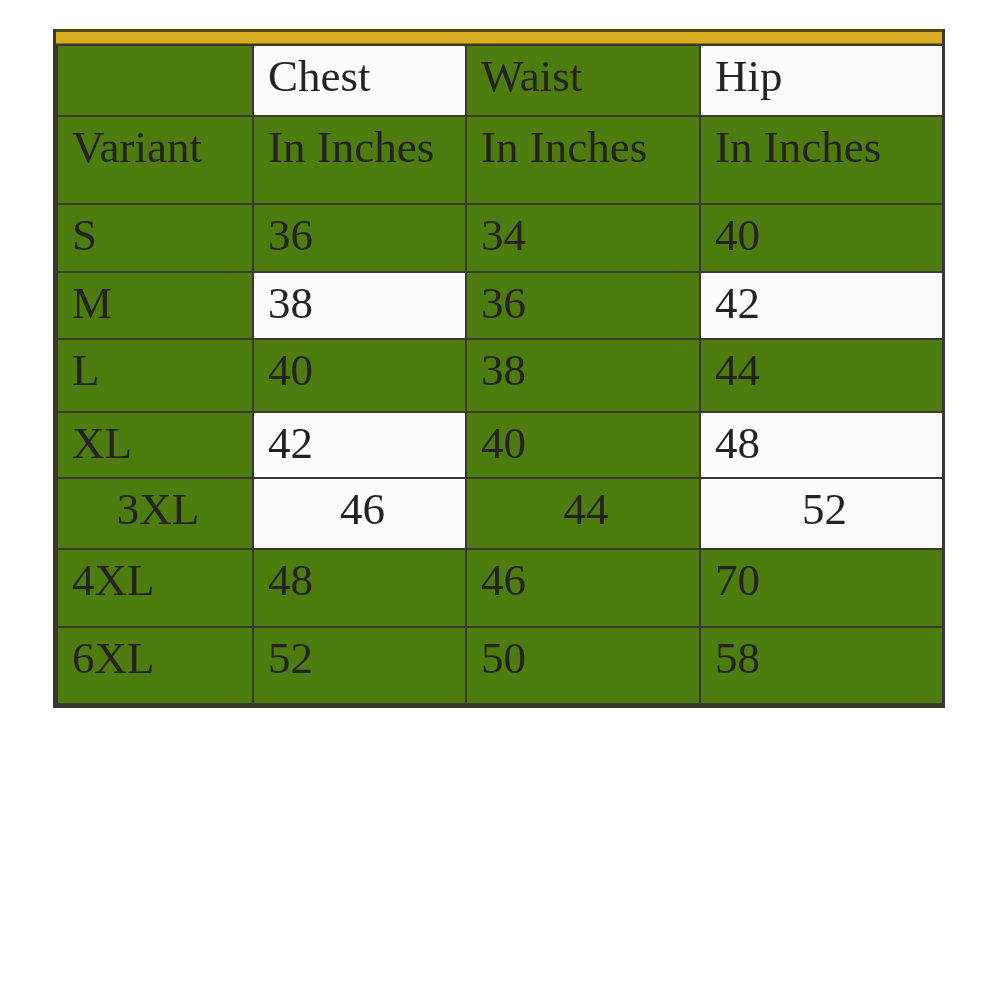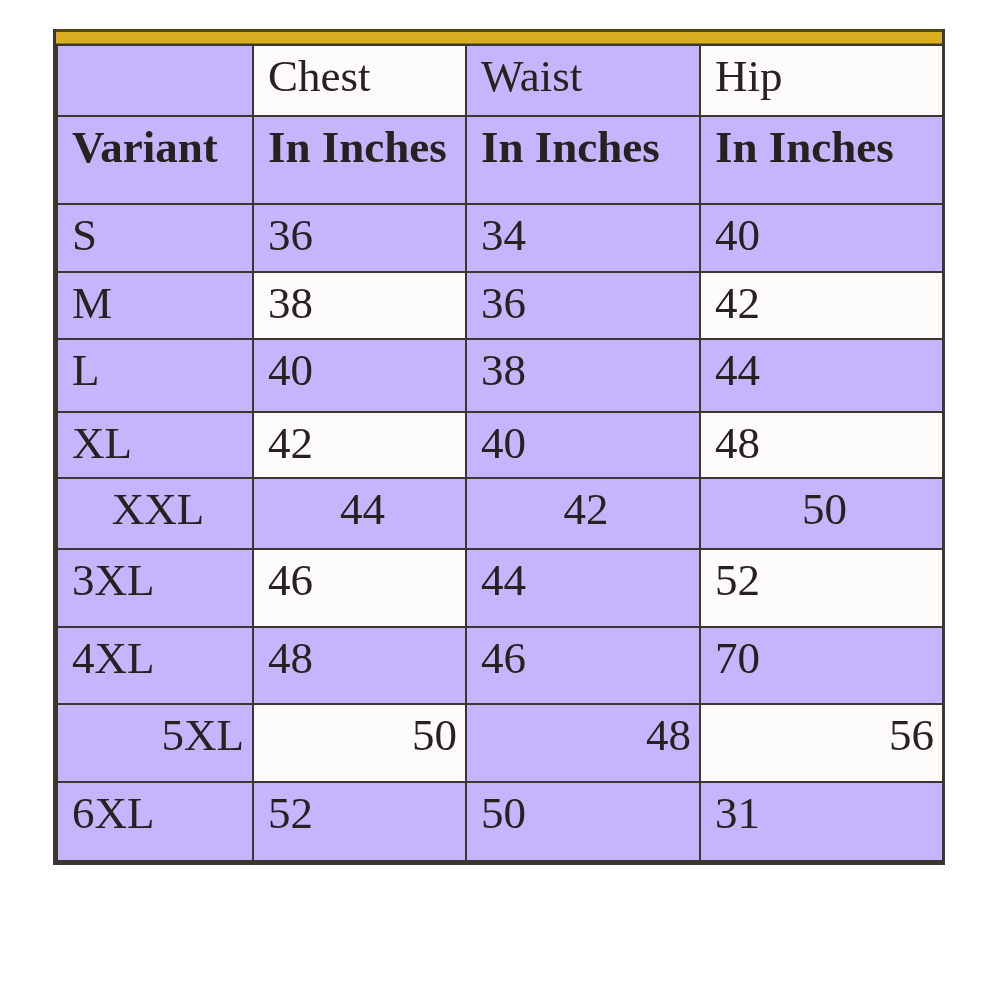--- a/index.html
+++ b/index.html
@@ -26,39 +26,39 @@
     border-top: 3px solid #554a14;
     border-bottom: 1px solid #8a7a1a;
   }
   table.size-chart {
     border-collapse: collapse;
     table-layout: fixed;
     width: 100%;
   }
   table.size-chart td {
     border: 2px solid #3b362f;
-    background: #c4b5fd;
+    background: #4d7c0f;
     vertical-align: top;
     text-align: left;
     padding: 6px 8px 0 14px;
     font-size: 45px;
     line-height: 1.1;
     color: #262220;
     overflow: hidden;
     white-space: nowrap;
   }
   table.size-chart td.w { background: #fdfcfb; }
   
   col.c1 { width: 196px; }
   col.c2 { width: 213px; }
   col.c3 { width: 234px; }
   col.c4 { width: 243px; }
   
   tr:nth-child(1)  td { height: 63px; }
-  tr:nth-child(2)  td { height: 80px; font-weight: bold; }
+  tr:nth-child(2)  td { height: 80px; }
   tr:nth-child(3)  td { height: 60px; }
   tr:nth-child(4)  td { height: 59px; }
   tr:nth-child(5)  td { height: 65px; }
   tr:nth-child(6)  td { height: 58px; }
   tr:nth-child(7)  td { height: 63px; text-align: center; }
   tr:nth-child(8)  td { height: 70px; }
   tr:nth-child(9)  td { height: 69px; margin-top: 32px; }
   tr:nth-child(10) td { height: 70px; text-align: right; }
   tr:nth-child(11) td { height: 71px; }
   tr:nth-child(12) td { height: 60px; font-weight: bold; }
@@ -106,44 +106,32 @@
         <td>38</td>
         <td>44</td>
       </tr>
       <tr>
         <td>XL</td>
         <td class="w">42</td>
         <td>40</td>
         <td class="w">48</td>
       </tr>
       <tr>
-        <td>XXL</td>
-        <td>44</td>
-        <td>42</td>
-        <td>50</td>
-      </tr>
-      <tr>
         <td>3XL</td>
         <td class="w">46</td>
         <td>44</td>
         <td class="w">52</td>
       </tr>
       <tr>
         <td>4XL</td>
         <td>48</td>
         <td>46</td>
         <td>70</td>
       </tr>
       <tr>
-        <td>5XL</td>
-        <td class="w">50</td>
-        <td>48</td>
-        <td class="w">56</td>
-      </tr>
-      <tr>
         <td>6XL</td>
         <td>52</td>
         <td>50</td>
-        <td>31</td>
+        <td>58</td>
       </tr>
     </tbody>
   </table>
 </div>
 
 </body></html>

